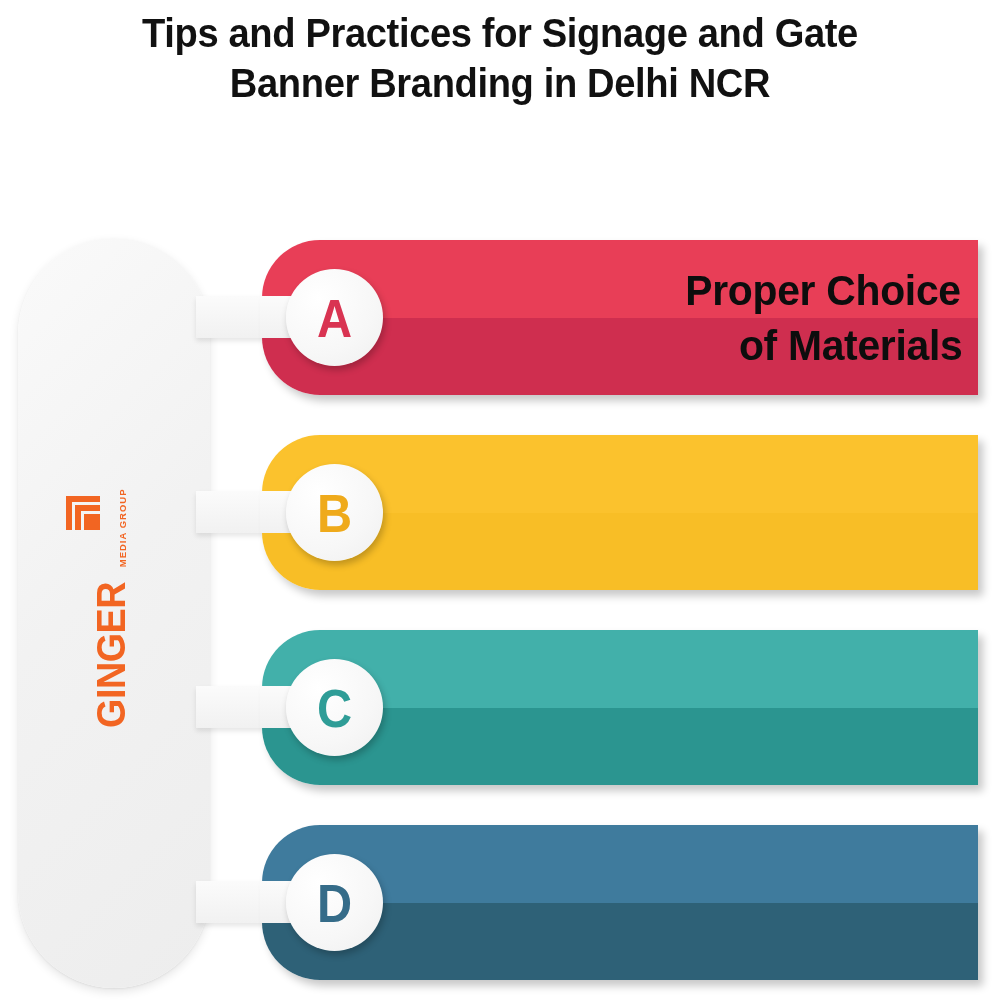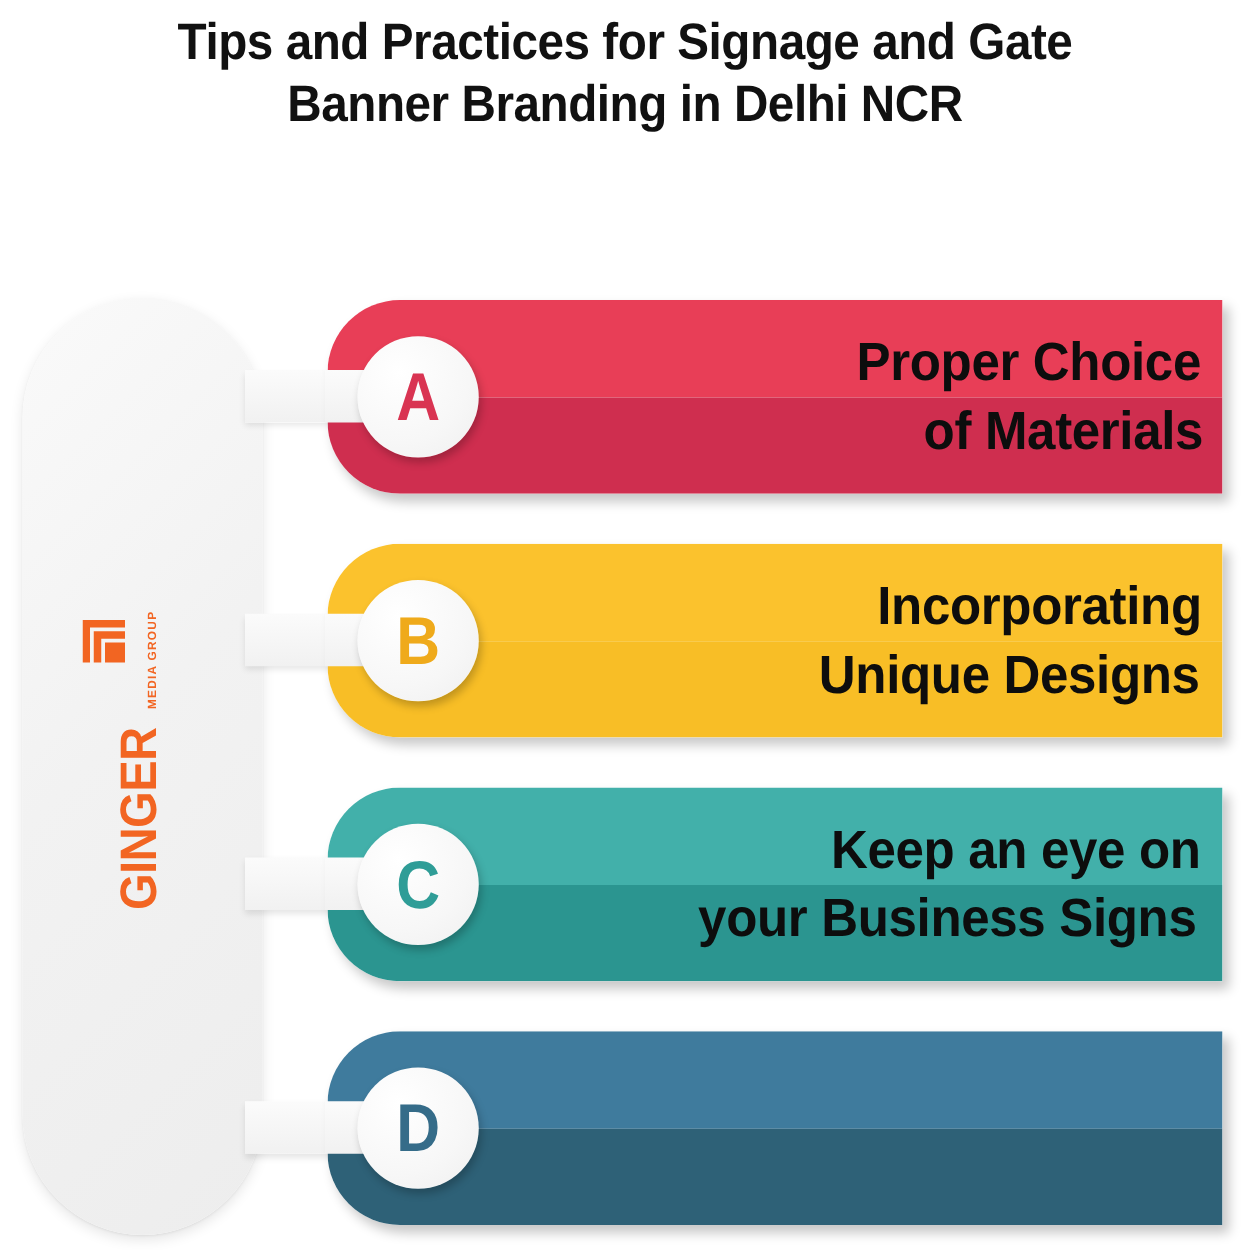--- a/index.html
+++ b/index.html
@@ -262,39 +262,31 @@
 
   <div class="row" style="top:435px">
     <div class="card">
       <div class="half-top" style="background: rgb(251, 194, 45);"></div>
       <div class="half-bottom" style="background: rgb(248, 190, 38);"></div>
     </div>
     <div class="notch"></div>
     <div class="badge">
       <span class="badge-letter" style="color: rgb(239, 170, 27);">B</span>
     </div>
-    <div class="card-text">
-      <span class="tline" style="color: rgb(13, 13, 13);">Incorporating</span>
-      <span class="tline" style="color: rgb(13, 13, 13);">Unique Designs</span>
-    </div>
   </div>
 
   <div class="row" style="top:630px">
     <div class="card">
       <div class="half-top" style="background: rgb(66, 176, 170);"></div>
       <div class="half-bottom" style="background: rgb(43, 149, 144);"></div>
     </div>
     <div class="notch"></div>
     <div class="badge">
       <span class="badge-letter" style="color: rgb(47, 157, 151);">C</span>
     </div>
-    <div class="card-text">
-      <span class="tline" style="color: rgb(13, 13, 13);">Keep an eye on</span>
-      <span class="tline" style="color: rgb(13, 13, 13);">your Business Signs</span>
-    </div>
   </div>
 
   <div class="row" style="top:825px">
     <div class="card">
       <div class="half-top" style="background: rgb(63, 123, 157);"></div>
       <div class="half-bottom" style="background: rgb(46, 97, 119);"></div>
     </div>
     <div class="notch"></div>
     <div class="badge">
       <span class="badge-letter" style="color: rgb(53, 108, 137);">D</span>

